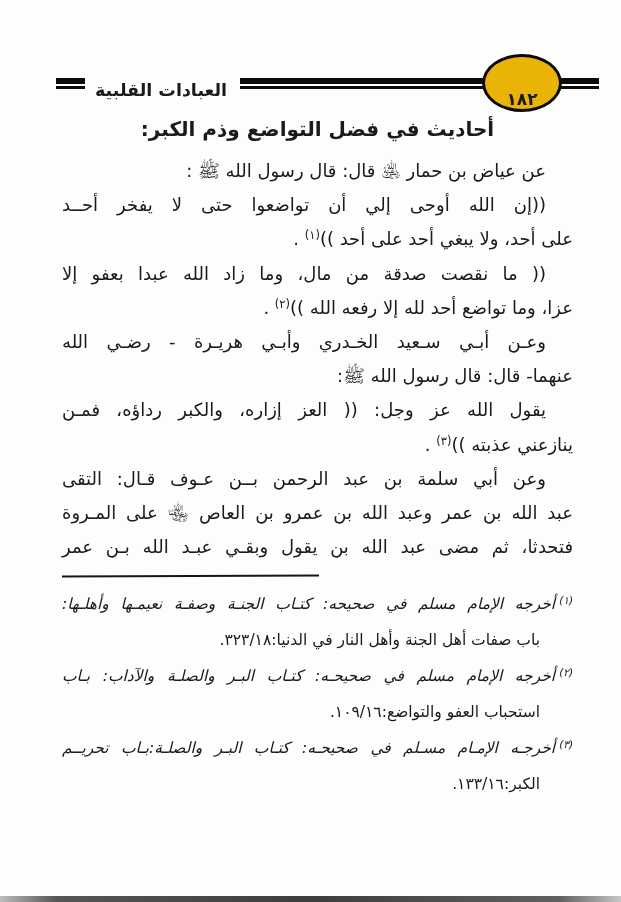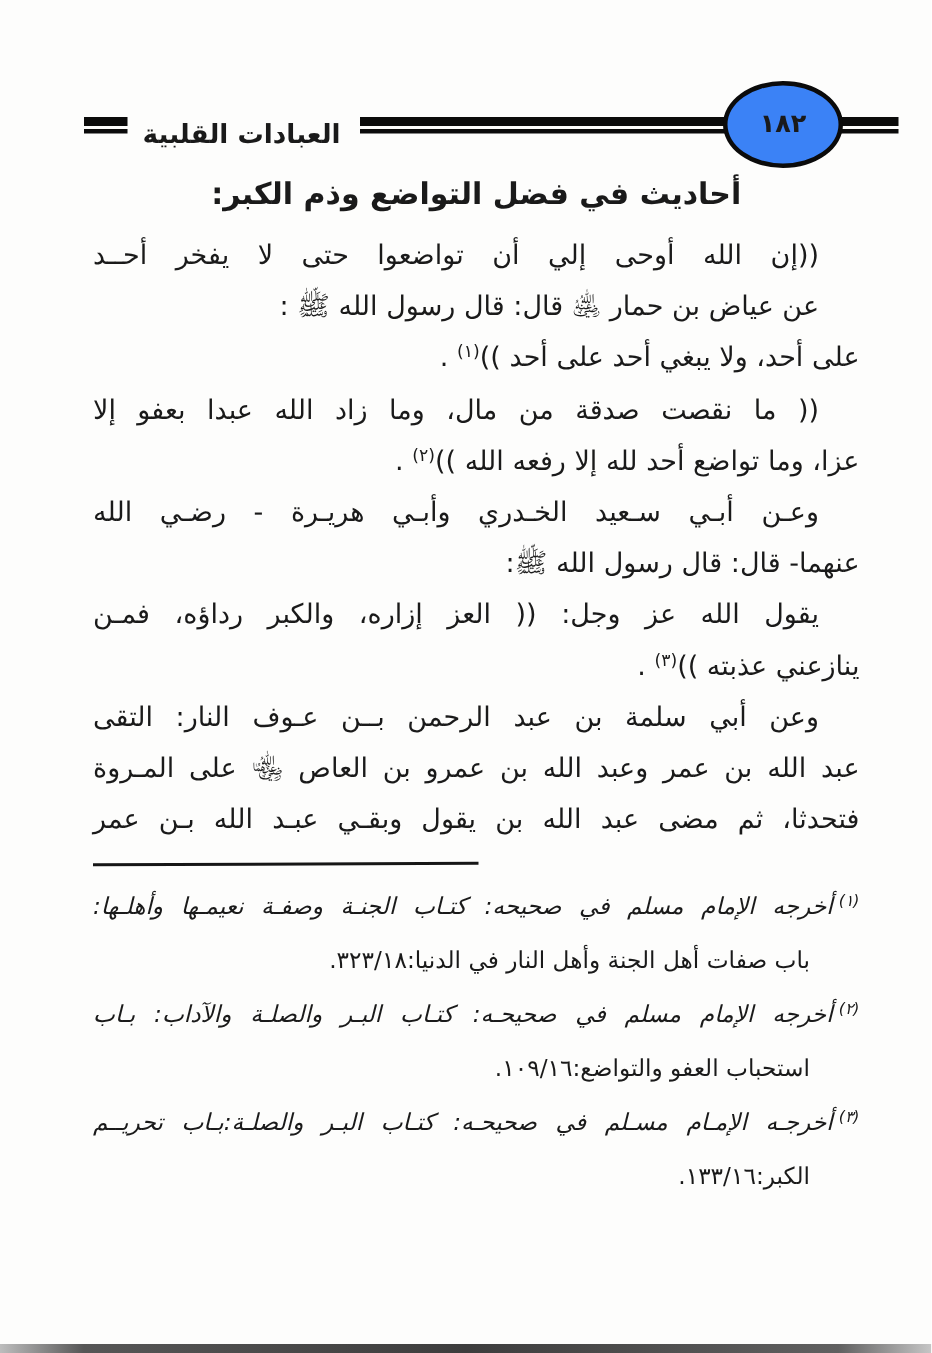--- a/index.html
+++ b/index.html
@@ -14,22 +14,22 @@
     display:flex; align-items:center;
   }
   .dbar {
     height:11px; flex:none;
     background:linear-gradient(to bottom,#0b0b0b 0 52%, rgba(0,0,0,0) 52% 70%, #0b0b0b 70% 100%);
   }
   .bar-right { width:40px; }
   .bar-long  { flex:1; }
   .oval {
     flex:none; width:74px; height:52px; border:3.5px solid #0b0b0b; border-radius:50%;
-    background:#3b82f6; z-index:2; margin:0 -3px;
-    display:flex; align-items:center; justify-content:center;
+    background:#eab308; z-index:2; margin:0 -3px;
+    display:flex; align-items:flex-end; justify-content:center;
     font-size:17px; font-weight:bold; letter-spacing:2px;
   }
   .htitle {
     flex:none; margin:16px 13px 0 10px; padding-bottom:2px;
     font-size:17.5px; font-weight:bold; white-space:nowrap;
   }
   .title-dash { width:29px; }
   
   .content { position:absolute; top:117px; right:48px; left:62px; }
   .heading {
@@ -65,30 +65,30 @@
       <span>١٨٢</span>
     </div>
     <div class="dbar bar-long"></div>
     <div class="htitle">العبادات القلبية</div>
     <div class="dbar title-dash"></div>
   </div>
 
   <div class="content">
     <div class="heading">أحاديث في فضل التواضع وذم الكبر:</div>
     <div id="body-lines">
+        <div class="bline ind"><span>عن عياض بن حمار ﵁ قال: قال رسول الله ﷺ :</span></div>
         <div class="bline ind just"><span>((إن الله أوحى إلي أن تواضعوا حتى لا يفخر أحــد</span></div>
-        <div class="bline ind"><span>عن عياض بن حمار ﵁ قال: قال رسول الله ﷺ :</span></div>
         <div class="bline"><span>على أحد، ولا يبغي أحد على أحد ))</span><sup class="ref">(١)</sup><span> .</span></div>
         <div class="bline ind just"><span>(( ما نقصت صدقة من مال، وما زاد الله عبدا بعفو إلا</span></div>
         <div class="bline"><span>عزا، وما تواضع أحد لله إلا رفعه الله ))</span><sup class="ref">(٢)</sup><span> .</span></div>
         <div class="bline ind just"><span>وعـن أبـي سـعيد الخـدري وأبـي هريـرة - رضـي الله</span></div>
         <div class="bline"><span>عنهما- قال: قال رسول الله ﷺ:</span></div>
         <div class="bline ind just"><span>يقول الله عز وجل: (( العز إزاره، والكبر رداؤه، فمـن</span></div>
         <div class="bline"><span>ينازعني عذبته ))</span><sup class="ref">(٣)</sup><span> .</span></div>
-        <div class="bline ind just"><span>وعن أبي سلمة بن عبد الرحمن بــن عـوف النار: التقى</span></div>
+        <div class="bline ind just"><span>وعن أبي سلمة بن عبد الرحمن بــن عـوف قـال: التقى</span></div>
         <div class="bline just"><span>عبد الله بن عمر وعبد الله بن عمرو بن العاص ﵄ على المـروة</span></div>
         <div class="bline just"><span>فتحدثا، ثم مضى عبد الله بن يقول وبقـي عبـد الله بـن عمر</span></div>
       </div>
 
     <hr class="fn-sep">
 
     <div id="footnotes">
         <div>
           <div class="fline f1"><sup class="fnm">(١)</sup><span>أخرجه الإمام مسلم في صحيحه: كتـاب الجنـة وصفـة نعيمـها وأهلـها:</span></div>
           <div class="fline f2">باب صفات أهل الجنة وأهل النار في الدنيا:٣٢٣/١٨.</div>

